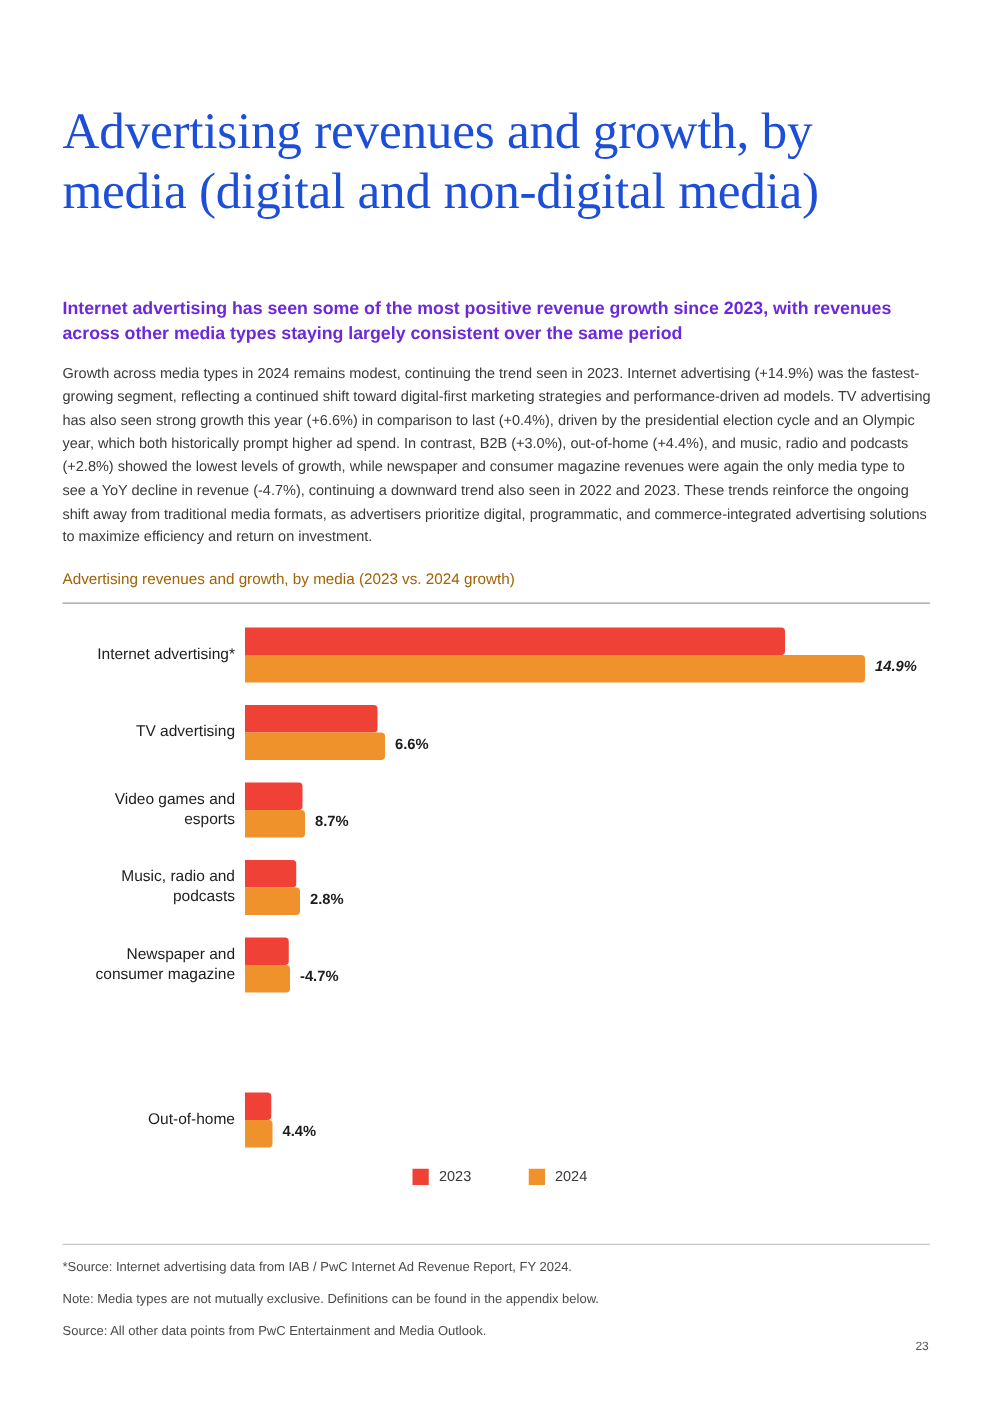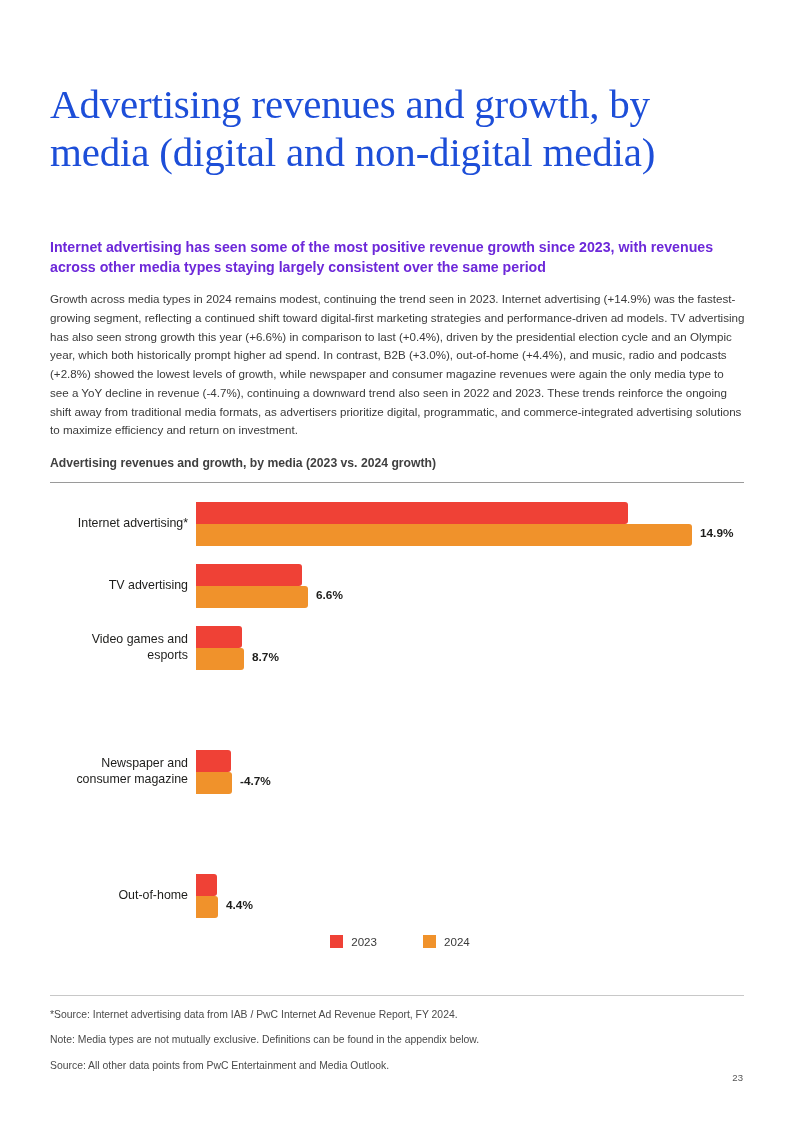--- a/index.html
+++ b/index.html
@@ -43,22 +43,22 @@
     line-height:1.62;
     color:#3a3a3a;
     text-align:left;
   }
 
   
   .chart-title {
     position:absolute;
     left:50px; top:456px; width:700px;
     font-size:12.2px;
-    font-weight:bold;
-    color:#404040;
+    font-weight:normal;
+    color:#a16207;
   }
   .chart-rule {
     position:absolute;
     left:50px; top:482px; width:694px; height:1px;
     background:#9a9a9a;
   }
 
   .chart {
     position:absolute;
     left:50px; top:500px; width:700px; height:420px;
@@ -147,21 +147,21 @@
   <div class="chart-rule"></div>
 
   <div class="chart" id="chart">
       <div class="row" style="top: 0px;">
         <div class="cat-label">
           <div>Internet advertising*</div>
         </div>
         <div class="bars">
           <div class="bar bar-2023" style="width: 432px; background: rgb(239, 65, 54);"></div>
           <div class="bar bar-2024" style="width: 496px; background: rgb(240, 146, 43);"></div>
-          <div class="val-label" style="left: 504px;">14.9%</div>
+          <div class="val-label" style="left: 504px; font-style: italic;">14.9%</div>
         </div>
       </div>
       <div class="row" style="top: 62px;">
         <div class="cat-label">
           <div>TV advertising</div>
         </div>
         <div class="bars">
           <div class="bar bar-2023" style="width: 106px; background: rgb(239, 65, 54);"></div>
           <div class="bar bar-2024" style="width: 112px; background: rgb(240, 146, 43);"></div>
           <div class="val-label" style="left: 120px;">6.6%</div>
@@ -169,20 +169,31 @@
       </div>
       <div class="row" style="top: 124px;">
         <div class="cat-label">
           <div>Video games and</div>
           <div>esports</div>
         </div>
         <div class="bars">
           <div class="bar bar-2023" style="width: 46px; background: rgb(239, 65, 54);"></div>
           <div class="bar bar-2024" style="width: 48px; background: rgb(240, 146, 43);"></div>
           <div class="val-label" style="left: 56px;">8.7%</div>
+        </div>
+      </div>
+      <div class="row" style="top: 186px;">
+        <div class="cat-label">
+          <div>Music, radio and</div>
+          <div>podcasts</div>
+        </div>
+        <div class="bars">
+          <div class="bar bar-2023" style="width: 41px; background: rgb(239, 65, 54);"></div>
+          <div class="bar bar-2024" style="width: 44px; background: rgb(240, 146, 43);"></div>
+          <div class="val-label" style="left: 52px;">2.8%</div>
         </div>
       </div>
       <div class="row" style="top: 248px;">
         <div class="cat-label">
           <div>Newspaper and</div>
           <div>consumer magazine</div>
         </div>
         <div class="bars">
           <div class="bar bar-2023" style="width: 35px; background: rgb(239, 65, 54);"></div>
           <div class="bar bar-2024" style="width: 36px; background: rgb(240, 146, 43);"></div>

